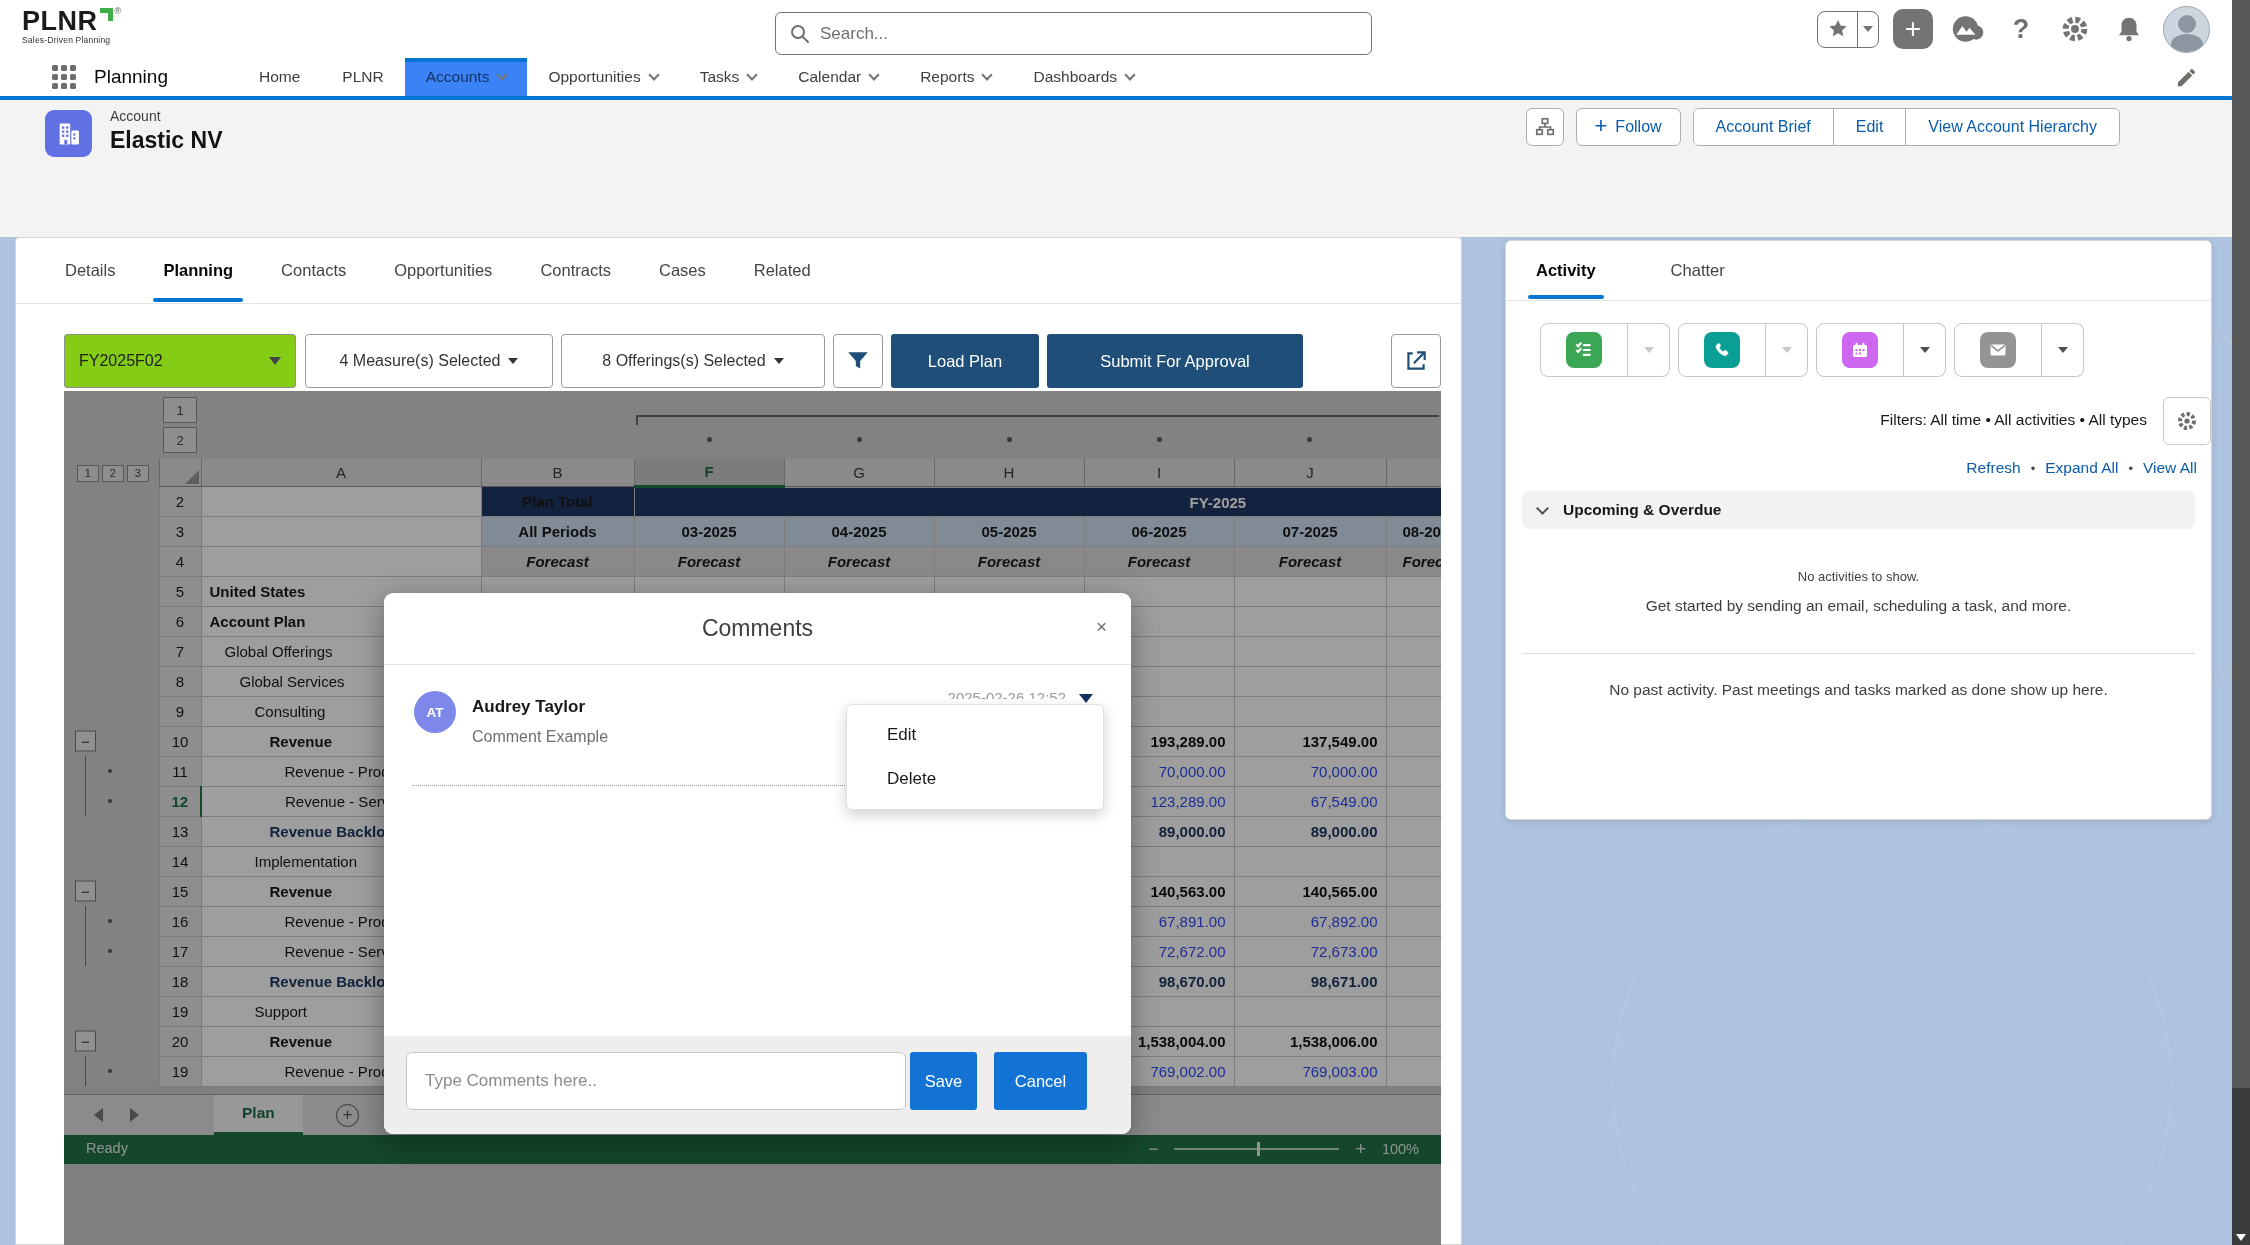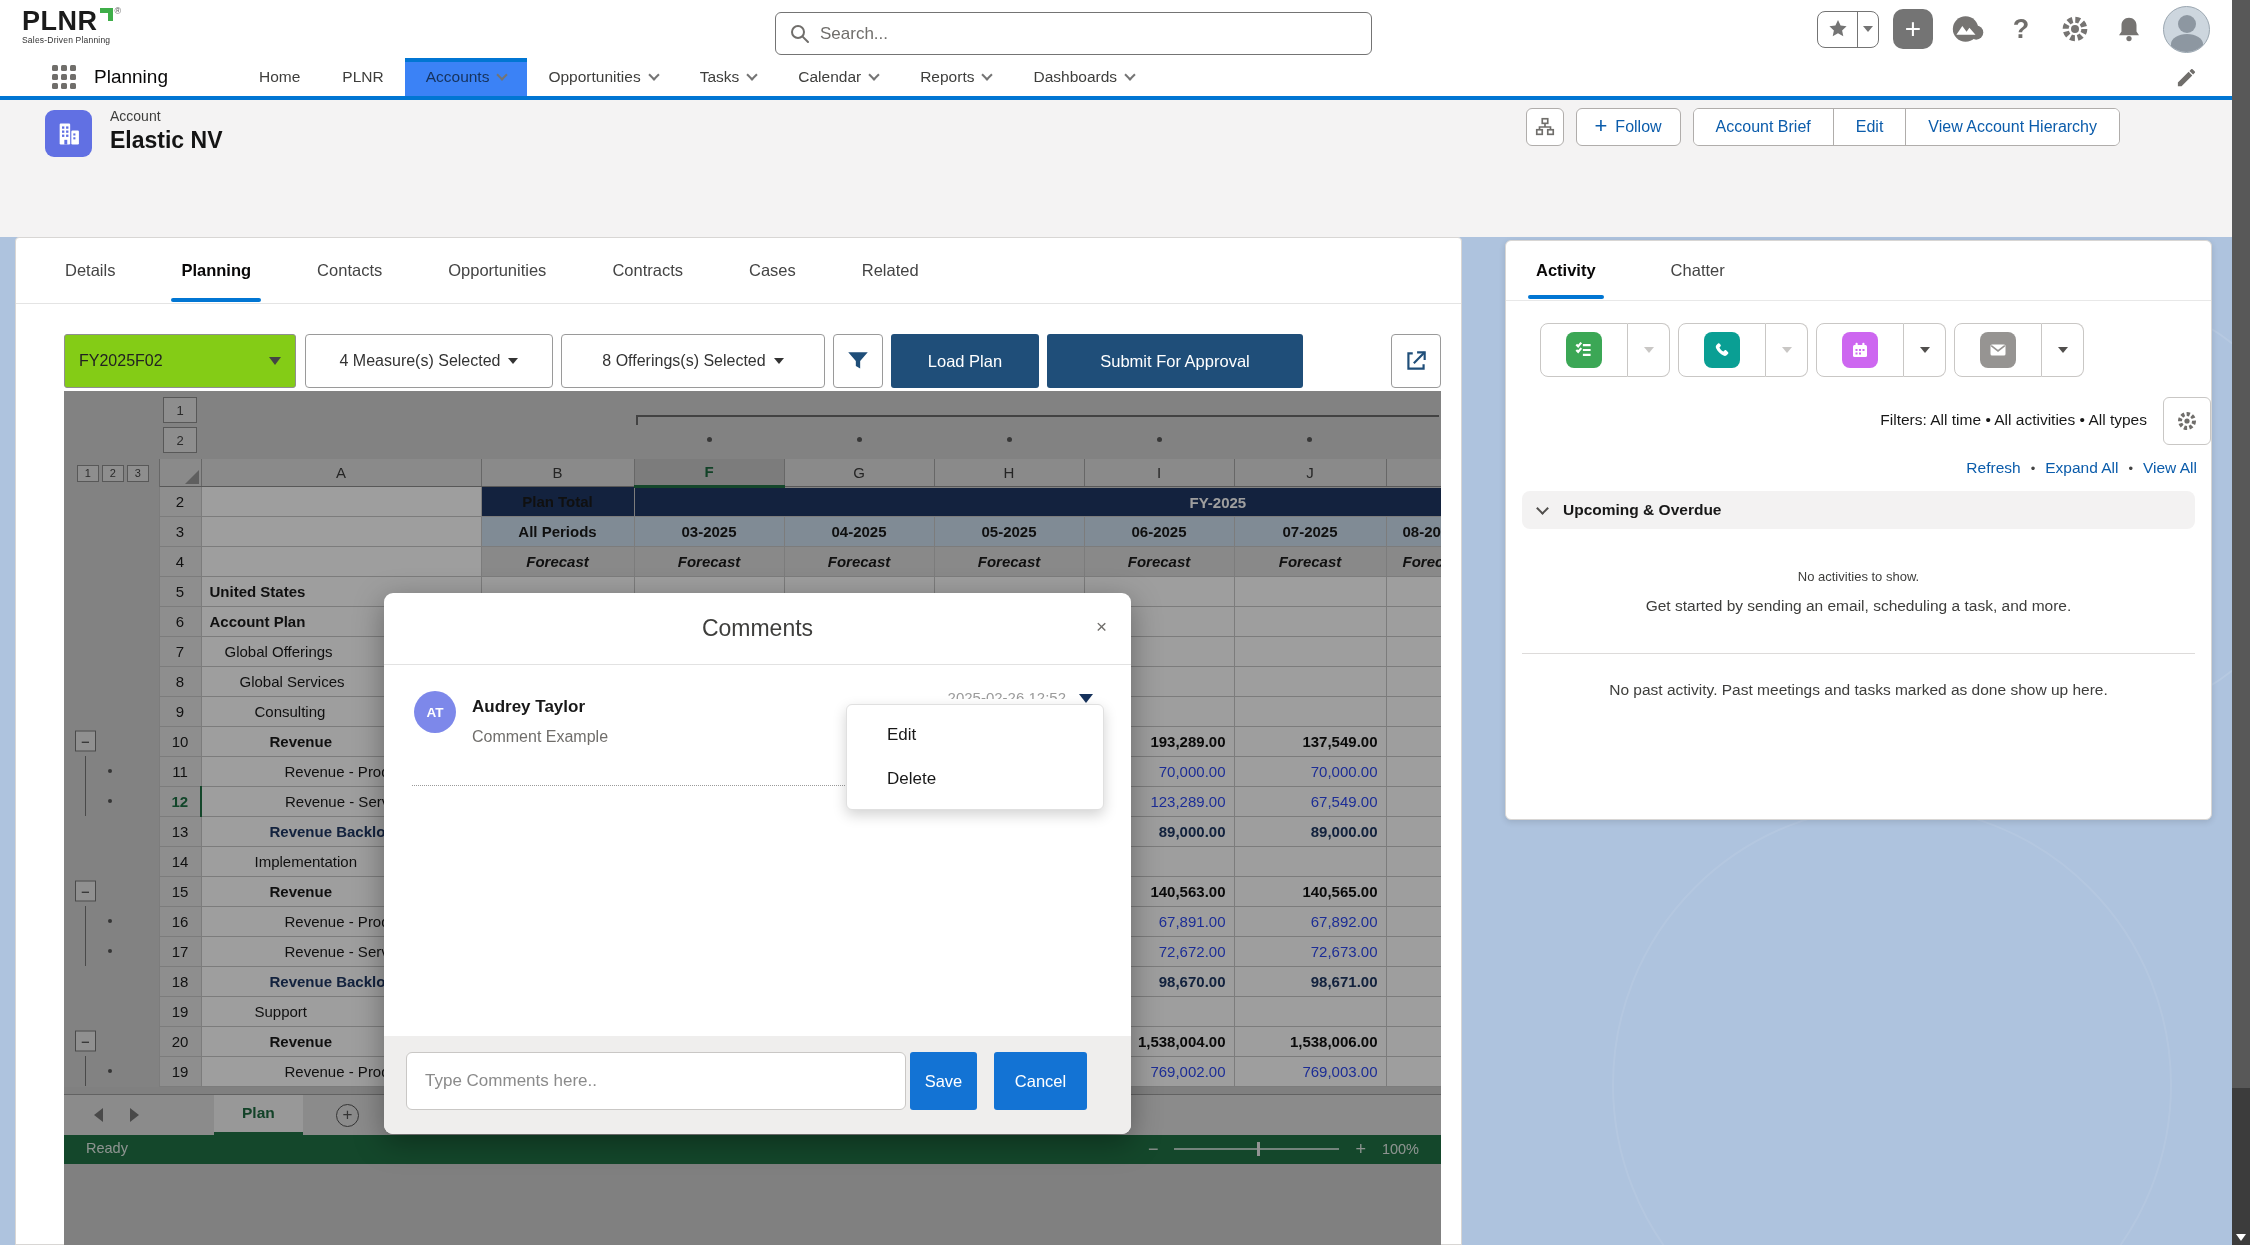--- a/index.html
+++ b/index.html
@@ -55,21 +55,21 @@
   .btn-group button { border:none; background:#fff; color:#0b5cab; font-size:16px; padding:0 22px; border-right:1px solid #b0adab; font-family:inherit; cursor:pointer; }
   .btn-group button:last-child { border-right:none; }
 
   
   .bluebg { position:absolute; left:0; top:237px; width:2232px; height:1008px; background:#aec3de; overflow:hidden; }
   .bluebg .c1 { position:absolute; right:-80px; top:60px; width:420px; height:420px; border-radius:50%; border:2px solid rgba(255,255,255,0.10); }
   .bluebg .c2 { position:absolute; right:60px; bottom:-120px; width:560px; height:560px; border-radius:50%; border:2px solid rgba(255,255,255,0.08); }
 
   
   .main-card { position:absolute; left:15px; top:237px; width:1447px; height:1008px; background:#fff; border:1px solid #d8d6d4; border-radius:4px 4px 0 0; }
-  .rectabs { display:flex; align-items:center; height:66px; padding-left:45px; gap:58px; border-bottom:1px solid #e4e4e4; }
+  .rectabs { display:flex; align-items:center; height:66px; padding-left:45px; gap:40px; border-bottom:1px solid #e4e4e4; }
   .rectab { font-size:16.5px; color:#444; position:relative; padding:20px 4px; cursor:pointer; }
   .rectab.active { font-weight:700; color:#080707; }
   .rectab.active:after { content:""; position:absolute; left:-6px; right:-6px; bottom:-2px; height:4px; background:#0176d3; border-radius:2px; }
 
   
   .ptoolbar { position:absolute; left:48px; top:93px; width:1377px; height:60px; }
   .ptoolbar > * { position:absolute; top:3px; height:54px; }
   .tb-select { left:0; width:232px; border:1px solid #8f8f8f; border-radius:3px; background:#84cc16; display:flex; align-items:center; justify-content:space-between; padding:0 14px; font-size:16px; color:#222; }
   .sel-caret { width:0; height:0; border-left:6px solid transparent; border-right:6px solid transparent; border-top:8px solid #444; }
   .tb-drop { border:1px solid #9a9a9a; border-radius:4px; background:#fff; display:flex; align-items:center; justify-content:center; gap:8px; font-size:16px; color:#333; }

